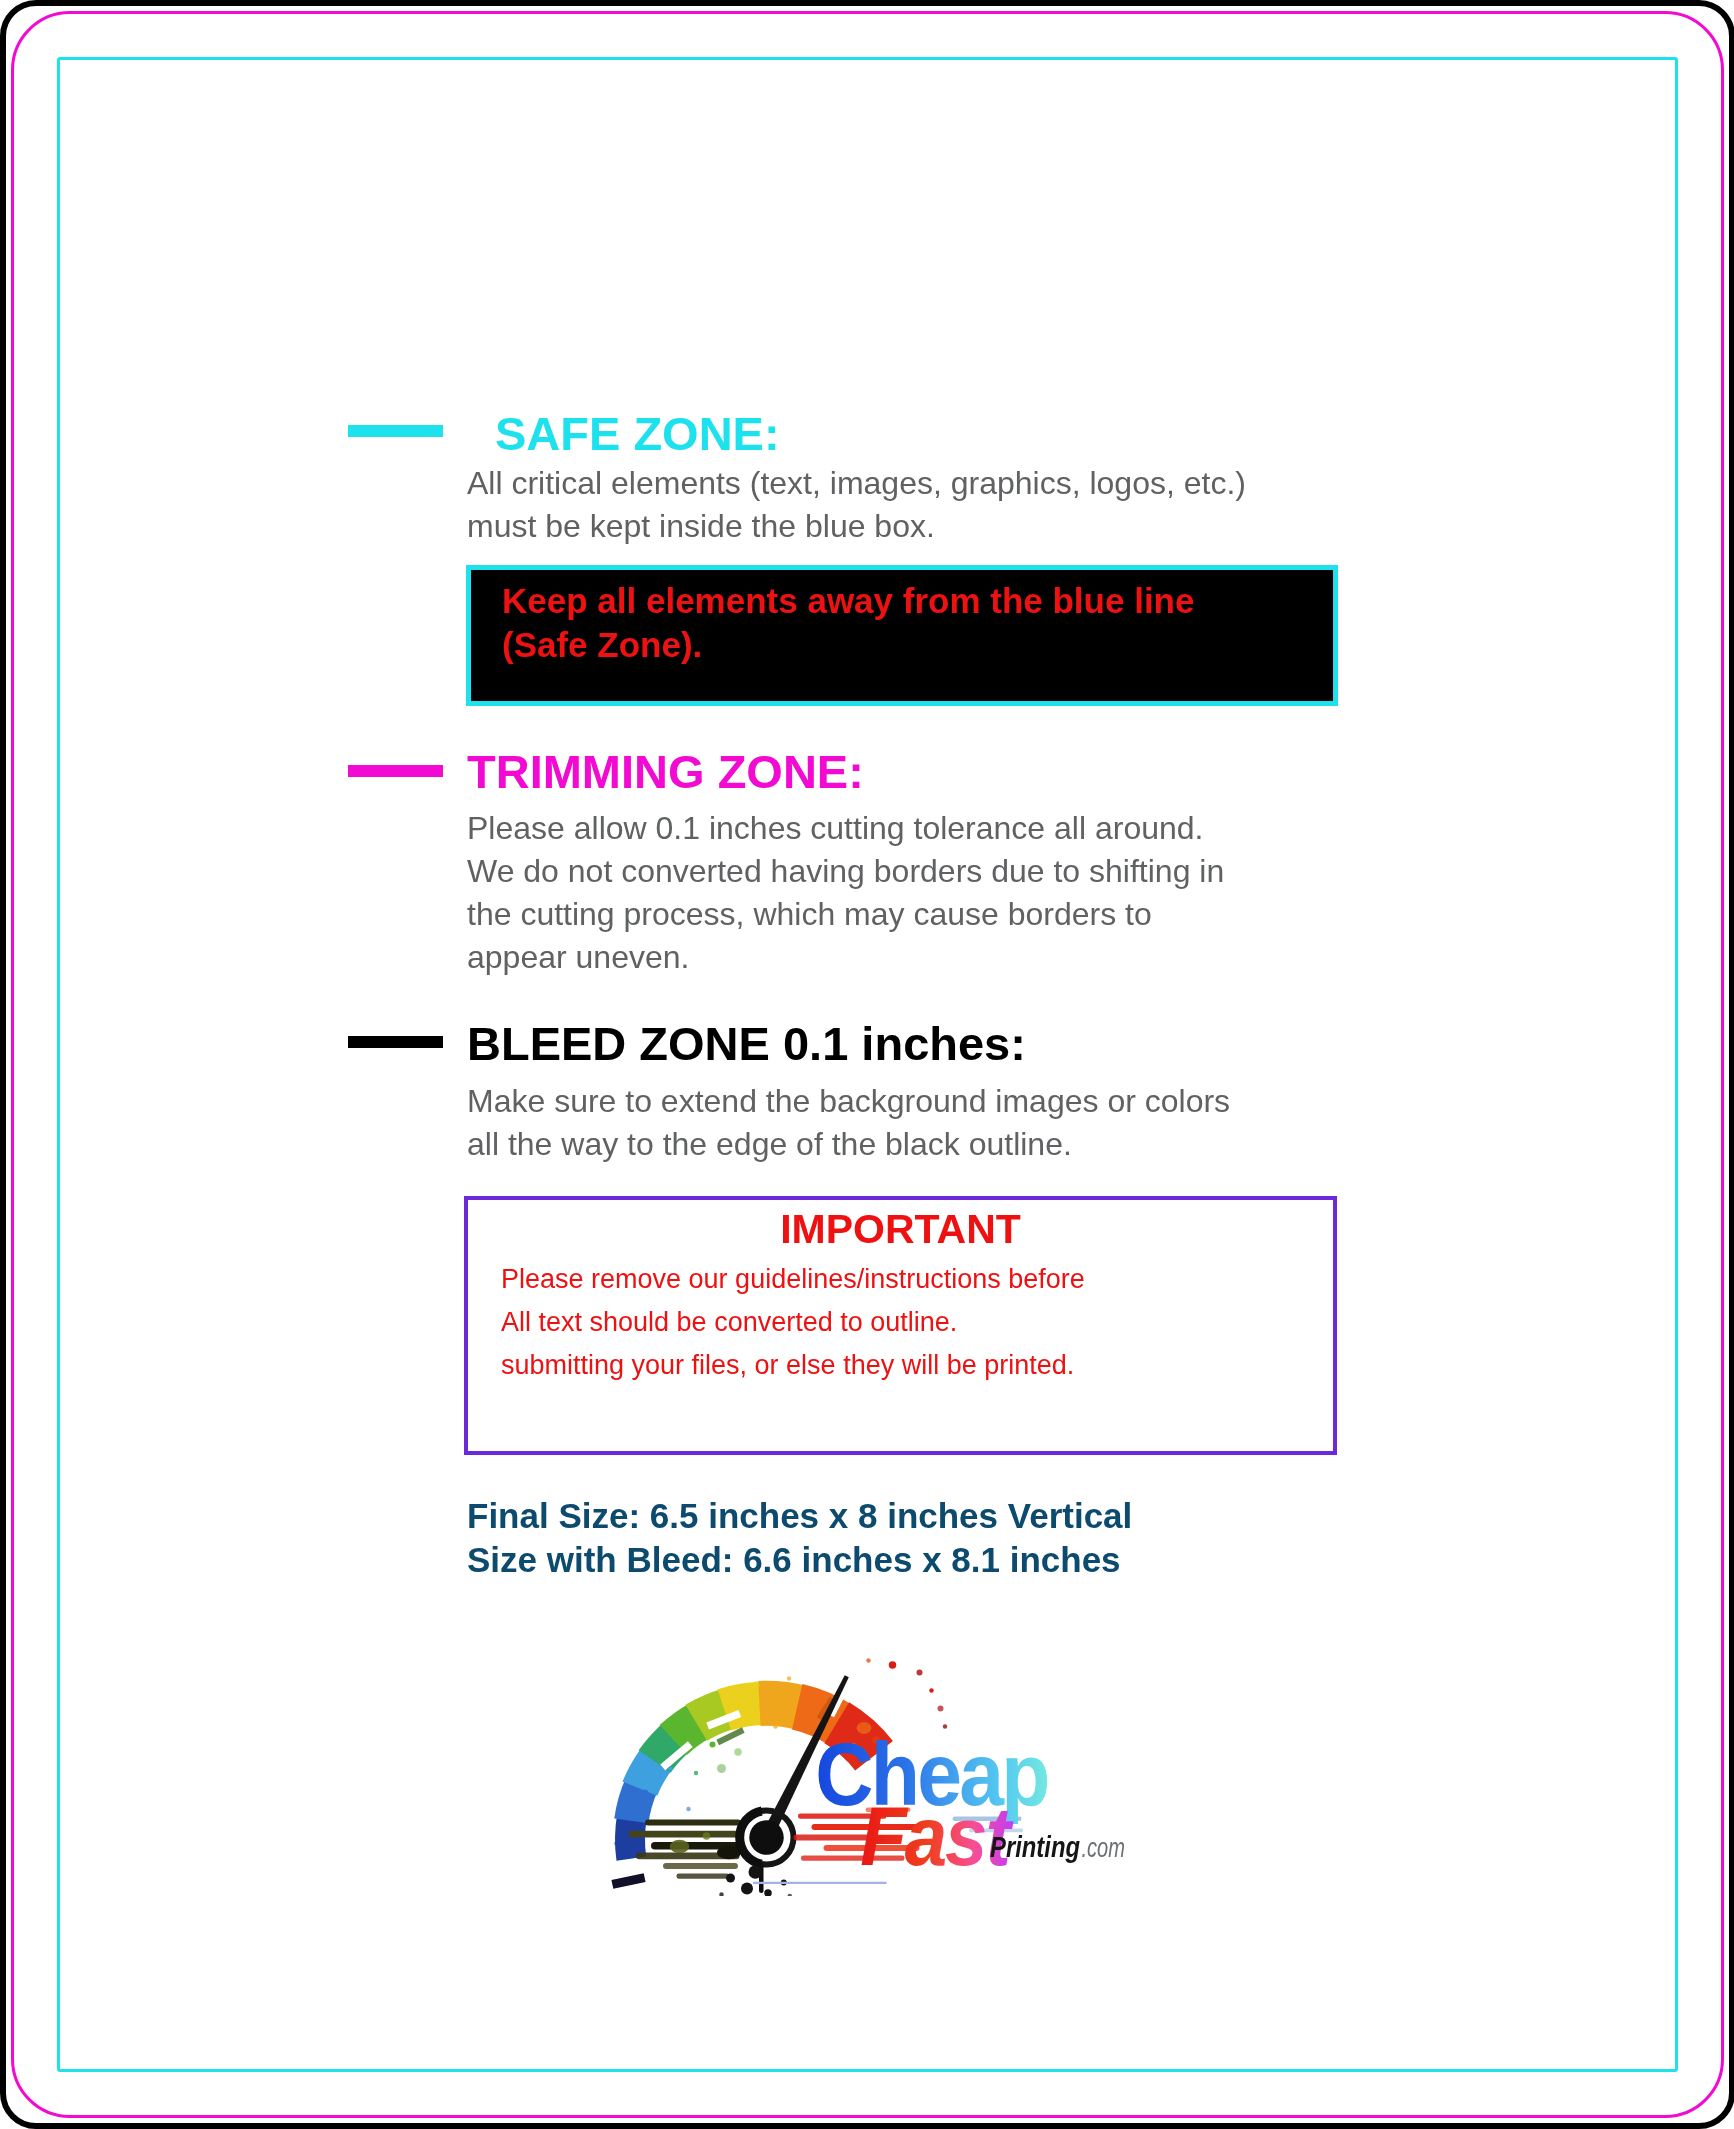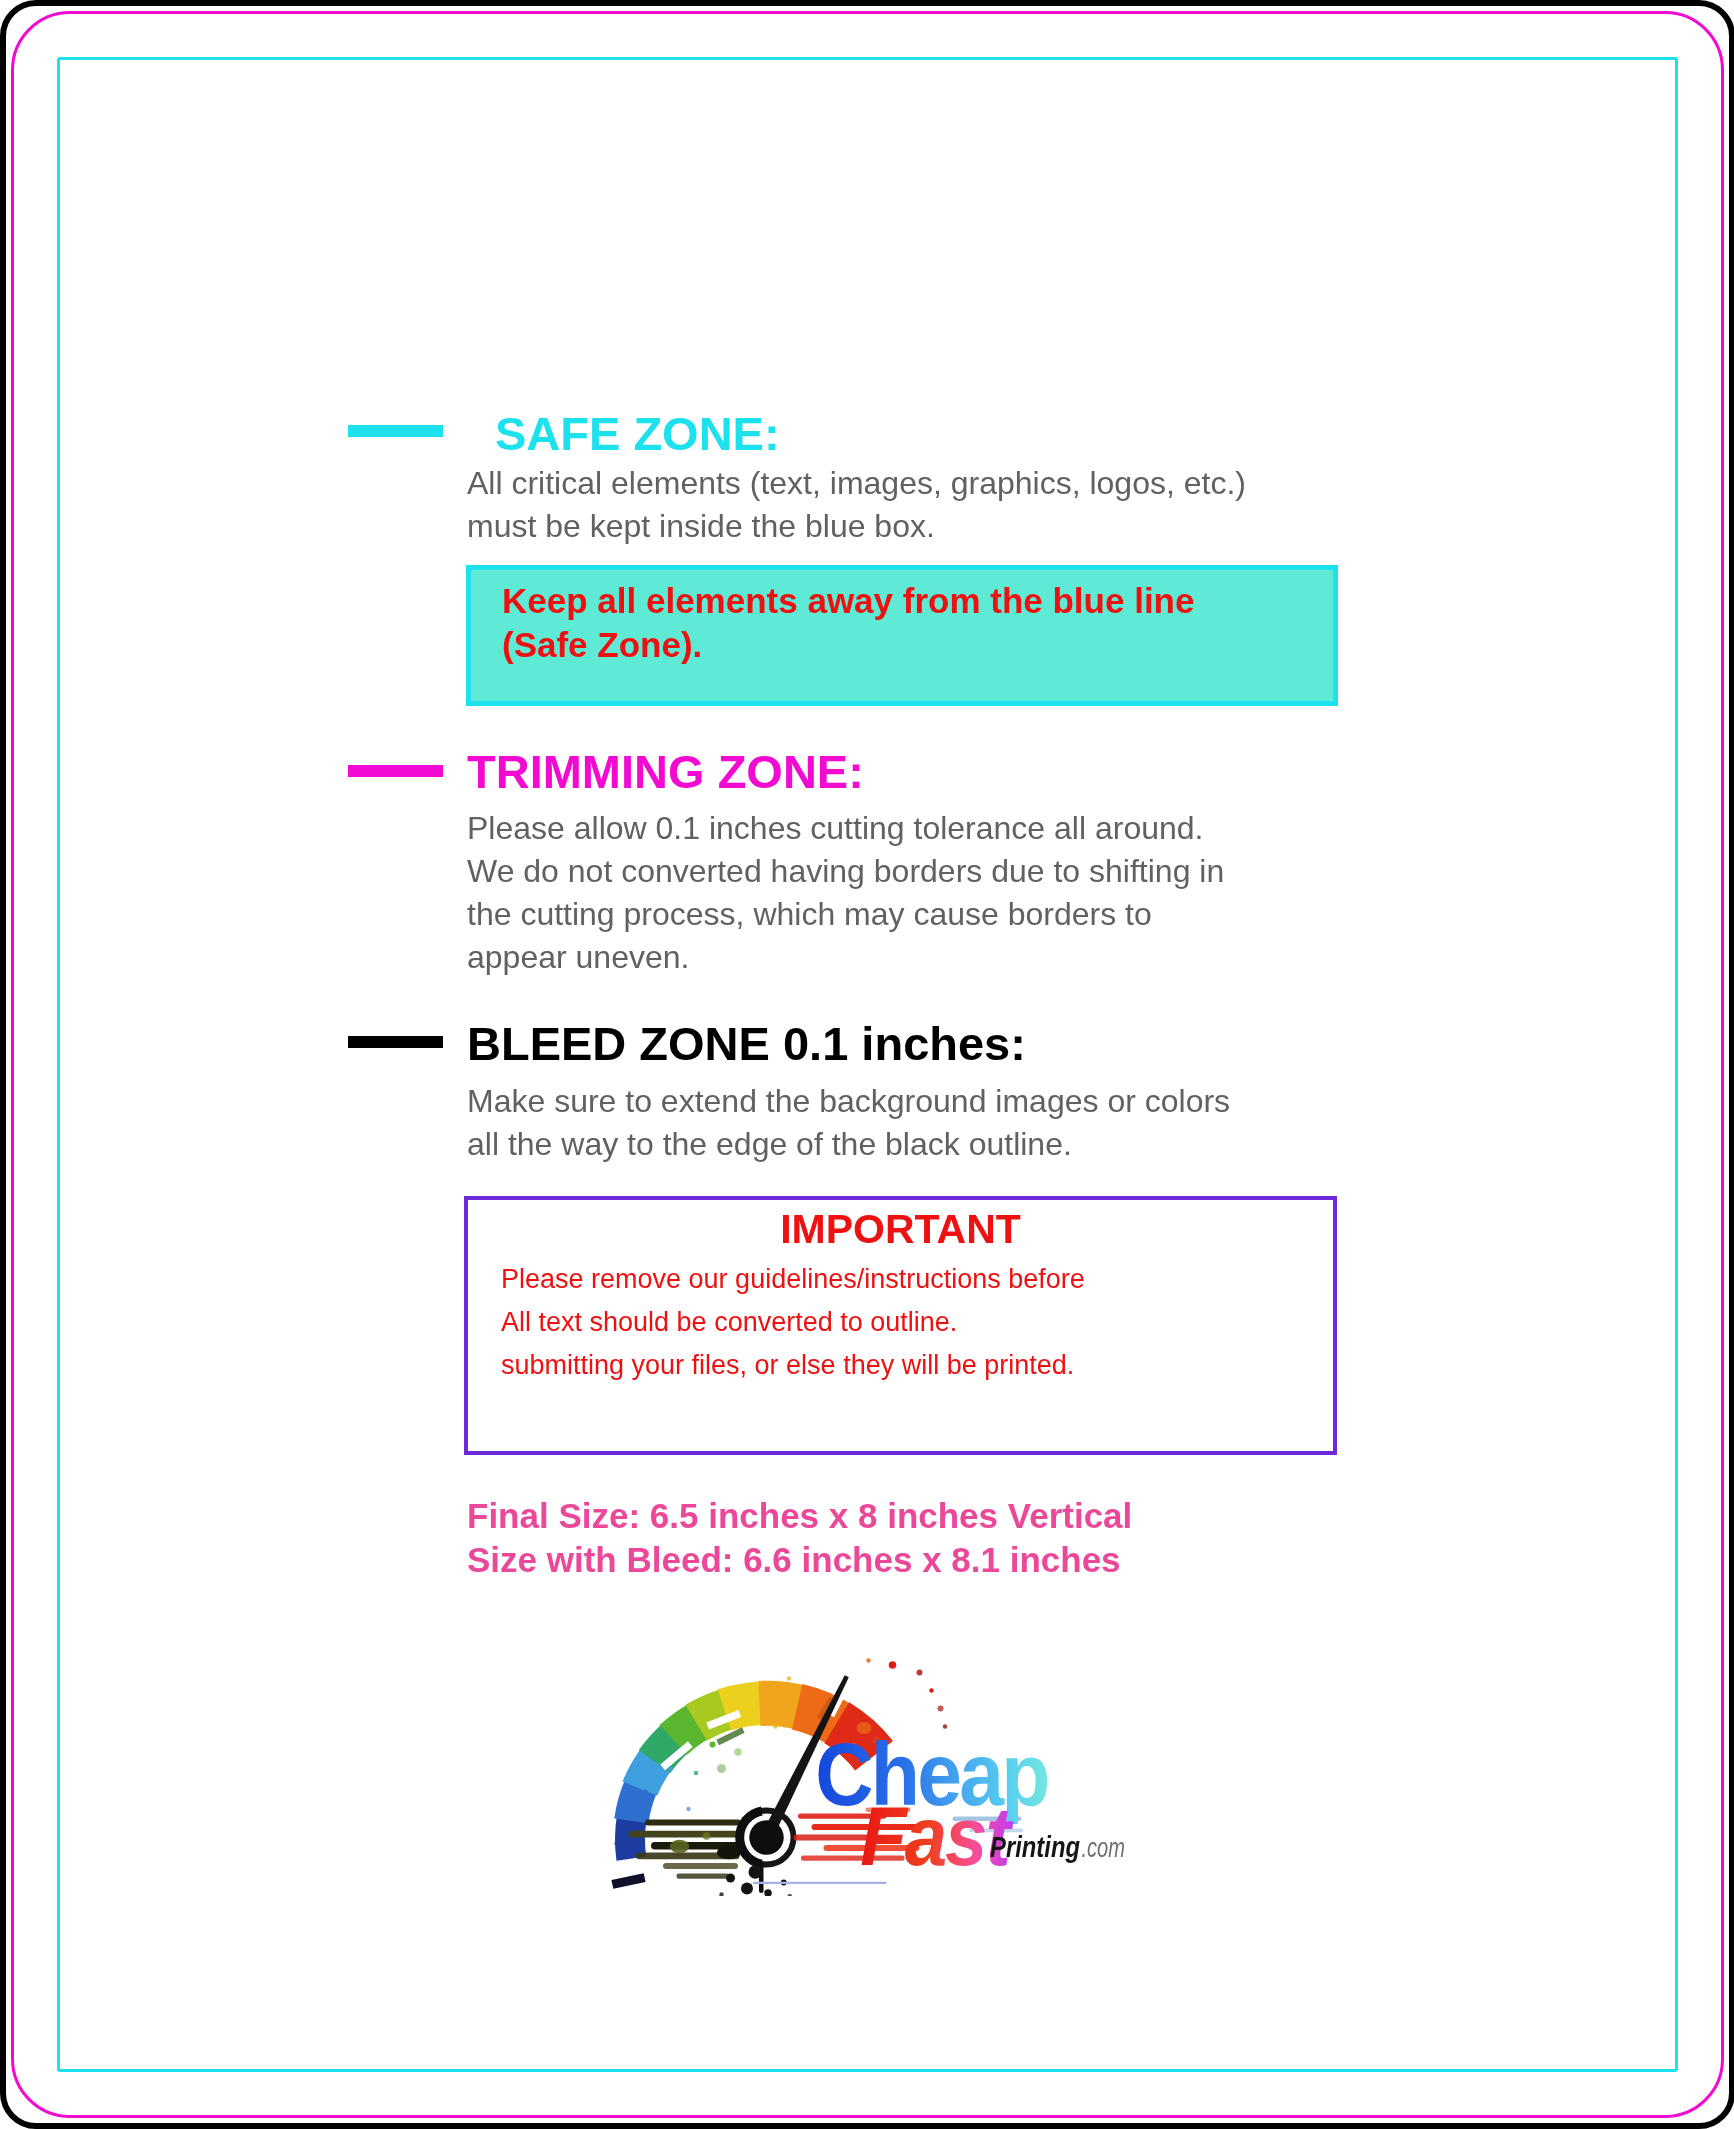--- a/index.html
+++ b/index.html
@@ -35,21 +35,21 @@
   .zone-body {
     position:absolute; left:467px; font-size:32px; line-height:43px; color:#606163;
     white-space:nowrap;
   }
   .b-safe  { top:462px; }
   .b-trim  { top:807px; }
   .b-bleed { top:1080px; }
   
   .safe-note-box {
     position:absolute; left:466px; top:565px; width:872px; height:141px;
-    border:5.3px solid #1ee1ee; background:#5eead4;
+    border:5.3px solid #1ee1ee; background:#000000;
   }
   .safe-note-text {
     position:absolute; left:31px; top:9px; font-size:35px; line-height:44px;
     font-weight:bold; color:#ee1111; white-space:nowrap;
   }
   
   .important-box {
     position:absolute; left:464px; top:1196px; width:873px; height:259px;
     border:4px solid #6d28d9; background:#ffffff;
   }
@@ -57,21 +57,21 @@
     position:absolute; left:0; top:7.5px; width:100%; text-align:center;
     font-size:41px; line-height:42px; font-weight:bold; color:#ee1111;
   }
   .important-body {
     position:absolute; left:33px; top:58px; font-size:27px; line-height:43px;
     color:#ee1111; white-space:nowrap;
   }
   
   .final-size {
     position:absolute; left:467px; top:1494px; font-size:35px; line-height:44px;
-    font-weight:bold; color:#ec4899; white-space:nowrap;
+    font-weight:bold; color:#0c4a6e; white-space:nowrap;
   }
   
   .logo-wrap { position:absolute; left:601px; top:1656px; width:571px; height:240px; }
   .logo-wrap svg { display:block; width:571px; height:240px; }
 </style>
 </head>
 <body>
 
 <div class="page">
 

